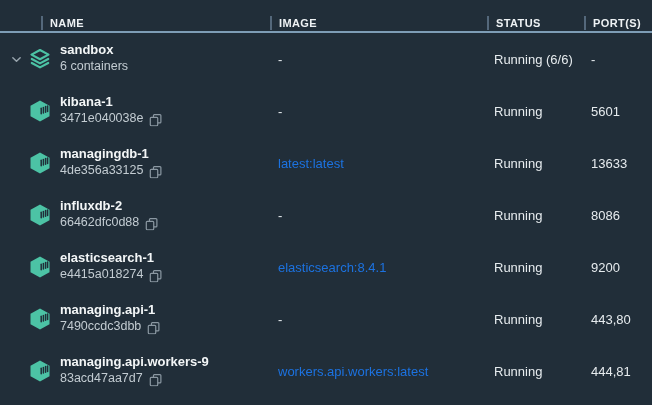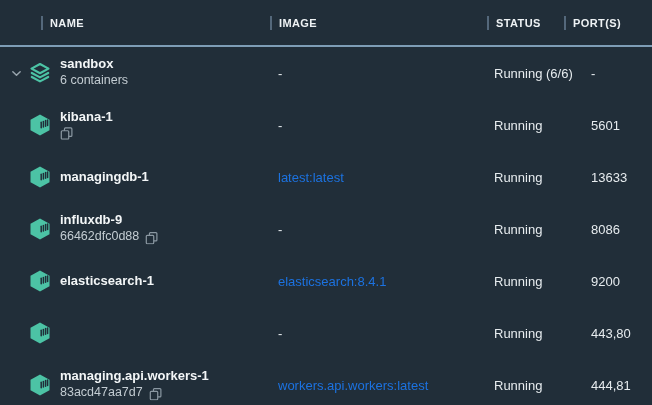--- a/index.html
+++ b/index.html
@@ -6,35 +6,35 @@
   html, body { width: 652px; height: 405px; overflow: hidden; }
   body {
     background: #212e39;
     font-family: "Liberation Sans", sans-serif;
     color: #e8edf0;
     position: relative;
   }
   .table { position: absolute; inset: 0; }
 
   
-  .thead { position: relative; height: 45px; }
+  .thead { position: relative; height: 31px; }
   .th {
     position: absolute; top: 0; height: 45px;
     display: flex; align-items: center; gap: 7px;
     cursor: pointer;
   }
   .th .colbar { width: 2px; height: 14px; background: #54687b; }
   .th .collabel {
     font-size: 11px; font-weight: 700; letter-spacing: 0.4px;
     color: #eef2f4;
   }
   .th-name   { left: 41px; }
   .th-image  { left: 270px; }
   .th-status { left: 487px; }
-  .th-ports  { left: 564px; }
+  .th-ports  { left: 584px; }
 
   .header-line { height: 2px; background: #7e9db6; width: 652px; }
 
   
   .rows { position: relative; }
   .row { position: relative; height: 52px; cursor: pointer; }
   .chevron {
     position: absolute; left: 10px; top: 50%; transform: translateY(-50%);
     width: 12px; height: 12px; display: flex; align-items: center; justify-content: center;
   }
@@ -116,20 +116,21 @@
           <line x1="13.2" y1="9.2" x2="13.2" y2="14.8"></line>
           <line x1="15.4" y1="8.4" x2="15.4" y2="14.0"></line>
           <line x1="17.6" y1="7.6" x2="17.6" y2="13.2"></line>
           <line x1="19.6" y1="6.9" x2="19.6" y2="12.4"></line>
         </g>
       </svg>
     </span>
     <div class="namecell">
       <span class="rowname">kibana-1</span>
       <span class="subline">
+        <span class="rowsub">3471e040038e</span>
         <span class="copybtn">
           <svg viewBox="0 0 14 14" width="13" height="13" fill="none" stroke="#8b98a2" stroke-width="1.3">
             <rect x="4.8" y="1.2" width="8" height="9" rx="1"></rect>
             <rect x="1.4" y="4.2" width="8" height="9" rx="1" fill="#212e39"></rect>
           </svg>
         </span>
       </span>
     </div>
     <span class="cell cell-image">-</span>
     <span class="cell cell-status">Running</span>
@@ -144,41 +145,50 @@
         <g stroke="#212e39" stroke-width="1.5" stroke-linecap="round">
           <line x1="13.2" y1="9.2" x2="13.2" y2="14.8"></line>
           <line x1="15.4" y1="8.4" x2="15.4" y2="14.0"></line>
           <line x1="17.6" y1="7.6" x2="17.6" y2="13.2"></line>
           <line x1="19.6" y1="6.9" x2="19.6" y2="12.4"></line>
         </g>
       </svg>
     </span>
     <div class="namecell">
       <span class="rowname">managingdb-1</span>
+      <span class="subline">
+        <span class="rowsub">4de356a33125</span>
+        <span class="copybtn">
+          <svg viewBox="0 0 14 14" width="13" height="13" fill="none" stroke="#8b98a2" stroke-width="1.3">
+            <rect x="4.8" y="1.2" width="8" height="9" rx="1"></rect>
+            <rect x="1.4" y="4.2" width="8" height="9" rx="1" fill="#212e39"></rect>
+          </svg>
+        </span>
+      </span>
     </div>
     <span class="cell cell-image link">latest:latest</span>
     <span class="cell cell-status">Running</span>
     <span class="cell cell-ports">13633</span>
   </div>
 
   <div class="row">
 
     <span class="rowicon">
       <svg viewBox="0 0 24 24" width="24" height="24">
         <path d="M12 1.5 L21.5 6.8 L21.5 17.2 L12 22.5 L2.5 17.2 L2.5 6.8 Z" fill="#4cc3a5"></path>
         <g stroke="#212e39" stroke-width="1.5" stroke-linecap="round">
           <line x1="13.2" y1="9.2" x2="13.2" y2="14.8"></line>
           <line x1="15.4" y1="8.4" x2="15.4" y2="14.0"></line>
           <line x1="17.6" y1="7.6" x2="17.6" y2="13.2"></line>
           <line x1="19.6" y1="6.9" x2="19.6" y2="12.4"></line>
         </g>
       </svg>
     </span>
     <div class="namecell">
-      <span class="rowname">influxdb-9</span>
+      <span class="rowname">influxdb-2</span>
       <span class="subline">
         <span class="rowsub">66462dfc0d88</span>
         <span class="copybtn">
           <svg viewBox="0 0 14 14" width="13" height="13" fill="none" stroke="#8b98a2" stroke-width="1.3">
             <rect x="4.8" y="1.2" width="8" height="9" rx="1"></rect>
             <rect x="1.4" y="4.2" width="8" height="9" rx="1" fill="#212e39"></rect>
           </svg>
         </span>
       </span>
     </div>
@@ -195,59 +205,80 @@
         <g stroke="#212e39" stroke-width="1.5" stroke-linecap="round">
           <line x1="13.2" y1="9.2" x2="13.2" y2="14.8"></line>
           <line x1="15.4" y1="8.4" x2="15.4" y2="14.0"></line>
           <line x1="17.6" y1="7.6" x2="17.6" y2="13.2"></line>
           <line x1="19.6" y1="6.9" x2="19.6" y2="12.4"></line>
         </g>
       </svg>
     </span>
     <div class="namecell">
       <span class="rowname">elasticsearch-1</span>
+      <span class="subline">
+        <span class="rowsub">e4415a018274</span>
+        <span class="copybtn">
+          <svg viewBox="0 0 14 14" width="13" height="13" fill="none" stroke="#8b98a2" stroke-width="1.3">
+            <rect x="4.8" y="1.2" width="8" height="9" rx="1"></rect>
+            <rect x="1.4" y="4.2" width="8" height="9" rx="1" fill="#212e39"></rect>
+          </svg>
+        </span>
+      </span>
     </div>
     <span class="cell cell-image link">elasticsearch:8.4.1</span>
     <span class="cell cell-status">Running</span>
     <span class="cell cell-ports">9200</span>
   </div>
 
   <div class="row">
 
     <span class="rowicon">
       <svg viewBox="0 0 24 24" width="24" height="24">
         <path d="M12 1.5 L21.5 6.8 L21.5 17.2 L12 22.5 L2.5 17.2 L2.5 6.8 Z" fill="#4cc3a5"></path>
         <g stroke="#212e39" stroke-width="1.5" stroke-linecap="round">
           <line x1="13.2" y1="9.2" x2="13.2" y2="14.8"></line>
           <line x1="15.4" y1="8.4" x2="15.4" y2="14.0"></line>
           <line x1="17.6" y1="7.6" x2="17.6" y2="13.2"></line>
           <line x1="19.6" y1="6.9" x2="19.6" y2="12.4"></line>
         </g>
       </svg>
     </span>
+    <div class="namecell">
+      <span class="rowname">managing.api-1</span>
+      <span class="subline">
+        <span class="rowsub">7490ccdc3dbb</span>
+        <span class="copybtn">
+          <svg viewBox="0 0 14 14" width="13" height="13" fill="none" stroke="#8b98a2" stroke-width="1.3">
+            <rect x="4.8" y="1.2" width="8" height="9" rx="1"></rect>
+            <rect x="1.4" y="4.2" width="8" height="9" rx="1" fill="#212e39"></rect>
+          </svg>
+        </span>
+      </span>
+    </div>
     <span class="cell cell-image">-</span>
     <span class="cell cell-status">Running</span>
     <span class="cell cell-ports">443,80</span>
   </div>
 
   <div class="row">
 
     <span class="rowicon">
       <svg viewBox="0 0 24 24" width="24" height="24">
         <path d="M12 1.5 L21.5 6.8 L21.5 17.2 L12 22.5 L2.5 17.2 L2.5 6.8 Z" fill="#4cc3a5"></path>
         <g stroke="#212e39" stroke-width="1.5" stroke-linecap="round">
           <line x1="13.2" y1="9.2" x2="13.2" y2="14.8"></line>
           <line x1="15.4" y1="8.4" x2="15.4" y2="14.0"></line>
           <line x1="17.6" y1="7.6" x2="17.6" y2="13.2"></line>
           <line x1="19.6" y1="6.9" x2="19.6" y2="12.4"></line>
         </g>
       </svg>
     </span>
     <div class="namecell">
-      <span class="rowname">managing.api.workers-1</span>
+      <span class="rowname">managing.api.workers-9</span>
       <span class="subline">
         <span class="rowsub">83acd47aa7d7</span>
         <span class="copybtn">
           <svg viewBox="0 0 14 14" width="13" height="13" fill="none" stroke="#8b98a2" stroke-width="1.3">
             <rect x="4.8" y="1.2" width="8" height="9" rx="1"></rect>
             <rect x="1.4" y="4.2" width="8" height="9" rx="1" fill="#212e39"></rect>
           </svg>
         </span>
       </span>
     </div>

